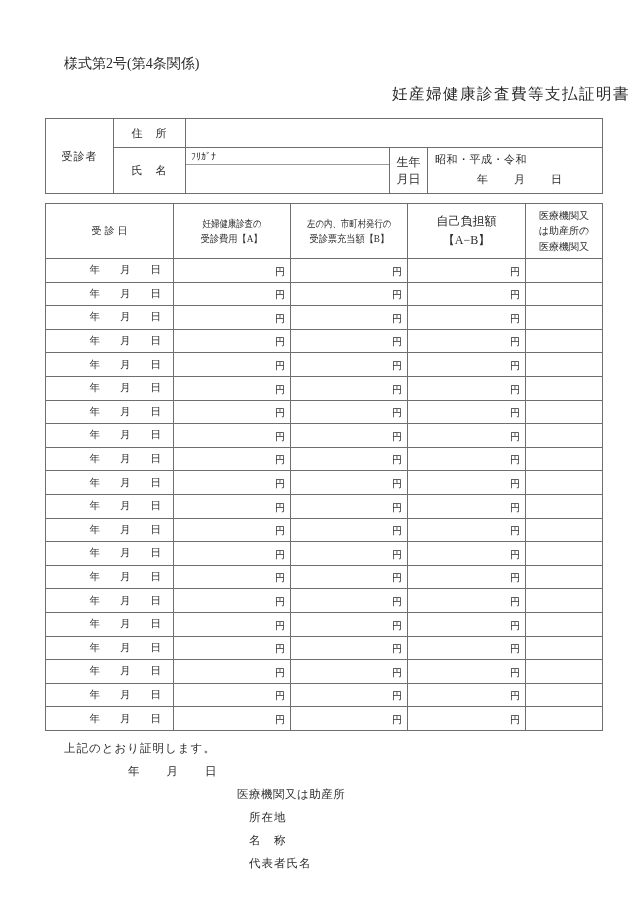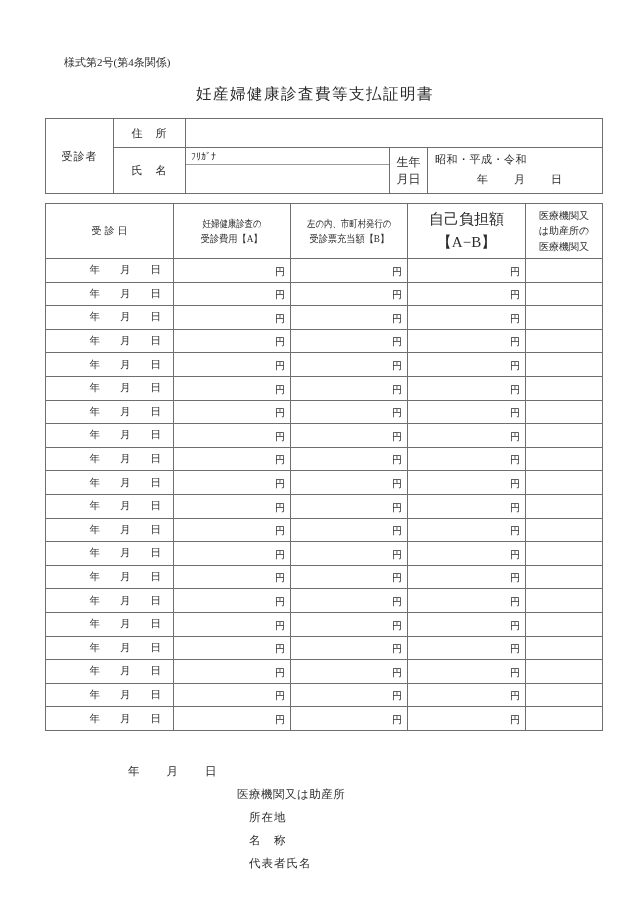--- a/index.html
+++ b/index.html
@@ -5,22 +5,22 @@
   :root{
     --text:#2b2b2b;
     --border:#6f6f6f;
     --furiline:#9c9c9c;
   }
   *{margin:0;padding:0;box-sizing:border-box;}
   html,body{background:#ffffff;}
   body{font-family:"Liberation Serif","DejaVu Serif",serif;color:var(--text);}
   .page{position:relative;width:630px;height:903px;background:#ffffff;overflow:hidden;}
 
-  .form-number{position:absolute;left:64px;top:55px;font-size:11px;}
-  .doc-title{position:absolute;left:0;top:84px;width:630px;text-align:center;
+  .form-number{position:absolute;left:64px;top:55px;font-size:14px;}
+  .doc-title{position:absolute;left:0;top:84px;width:630px;text-align:right;
              font-size:15.5px;letter-spacing:1.5px;}
 
   table{border-collapse:collapse;table-layout:fixed;position:absolute;left:45px;}
   td,th{border:1px solid var(--border);font-weight:normal;overflow:hidden;}
 
   
   .t-examinee{top:118px;width:557px;}
   .t-examinee .r1{height:29px;}
   .t-examinee .r2{height:46px;}
   .cell-label{text-align:center;font-size:11px;letter-spacing:1px;vertical-align:middle;}
@@ -115,21 +115,21 @@
       <tr>
         <th class="th-date">受診日</th>
         <th>
           <span class="squeeze">妊婦健康診査の</span><br>
           <span class="squeeze2">受診費用【A】</span>
         </th>
         <th>
           <span class="squeeze">左の内、市町村発行の</span><br>
           <span class="squeeze2">受診票充当額【B】</span>
         </th>
-        <th style="font-size:15px">
+        <th style="font-size:12px">
           <span>自己負担額</span><br>
           <span>【A−B】</span>
         </th>
         <th class="th-stamp">
           <span>医療機関又</span><br>
           <span>は助産所の</span><br>
           <span>医療機関又</span>
         </th>
       </tr>
     </thead>
@@ -390,20 +390,21 @@
         </span>
       </td>
       <td class="c-yen"><span>円</span></td>
       <td class="c-yen"><span>円</span></td>
       <td class="c-yen"><span>円</span></td>
       <td></td>
     </tr>
       </tbody>
   </table>
 
+  <div class="f-line f-certify">上記のとおり証明します。</div>
   <div class="f-line f-date">
     <span>年</span>
     <span>月</span>
     <span>日</span>
   </div>
   <div class="f-line f-org">医療機関又は助産所</div>
   <div class="f-line f-addr">所在地</div>
   <div class="f-line f-name">名　称</div>
   <div class="f-line f-rep">代表者氏名</div>
 

